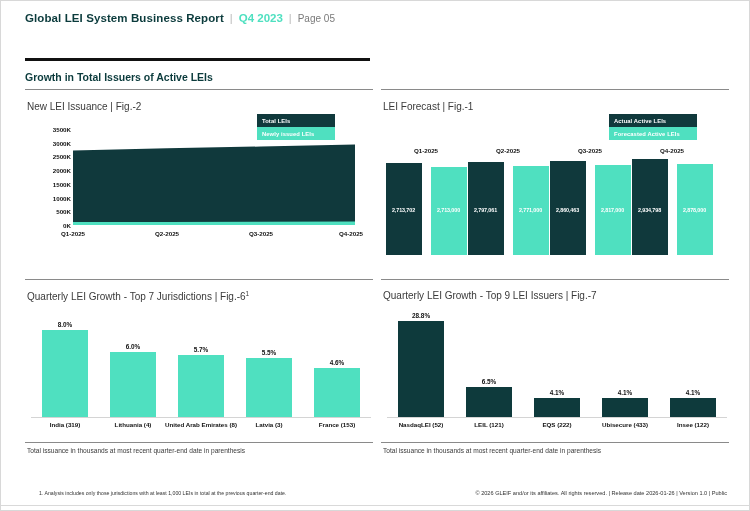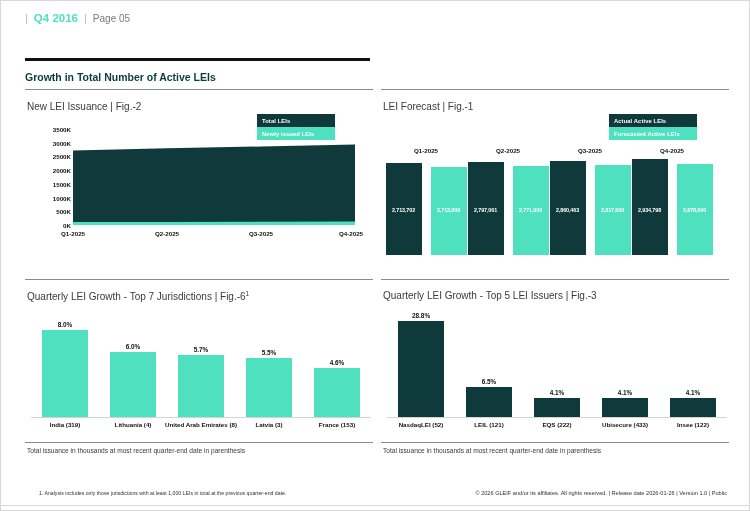--- a/index.html
+++ b/index.html
@@ -136,31 +136,32 @@
     background:#d9d9d9;
   }
 </style>
 </head>
 <body>
 
 <div class="page">
 
   <div class="header">
     <div class="hdr-title-row">
+      <span class="hdr-main">Global LEI System Business Report</span>
       <span class="hdr-sep">|</span>
-      <span class="hdr-quarter">Q4 2016</span>
+      <span class="hdr-quarter">Q4 2023</span>
       <span class="hdr-sep">|</span>
       <span class="hdr-page">Page 05</span>
     </div>
 
 
     <div class="hdr-rule"></div>
   </div>
 
-  <div class="section-title">Growth in Total Number of Active LEIs</div>
+  <div class="section-title">Growth in Total Issuers of Active LEIs</div>
 
   <div class="panel" style="left:24px; top:88px; width:348px; height:175px;">
 
     <div class="panel-rule" style="left:0; top:0; width:348px;"></div>
 
     <div class="panel-title" style="left:2px; top:12px;">New LEI Issuance | Fig.-2</div>
 
     <div class="legend" style="left:232px; top:25px;">
       <div class="legend-row dark">Total LEIs</div>
       <div class="legend-row mint">Newly issued LEIs</div>
@@ -312,21 +313,21 @@
     <div class="axis-line" style="left:6px; top:138px; width:340px;"></div>
 
     <div class="note-rule" style="left:0; top:163px; width:348px;"></div>
     <div class="note" style="left:2px; top:168px;">Total issuance in thousands at most recent quarter-end date in parenthesis</div>
   </div>
 
   <div class="panel" style="left:380px; top:278px; width:348px; height:180px;">
 
     <div class="panel-rule" style="left:0; top:0; width:348px;"></div>
 
-    <div class="panel-title" style="left:2px; top:11px;">Quarterly LEI Growth - Top 5 LEI Issuers | Fig.-3</div>
+    <div class="panel-title" style="left:2px; top:11px;">Quarterly LEI Growth - Top 9 LEI Issuers | Fig.-7</div>
 
     <div class="sb-wrap" style="left:6px; top:30px; width:340px; height:108px;">
 
       <div class="sb-col" style="width:68px; height:108px;">
         <div class="sb-valtxt">28.8%</div>
         <div class="sb-bar dark" style="height:96px;"></div>
         <div class="sb-cat" style="top:112px;">NasdaqLEI (52)</div>
       </div>
 
       <div class="sb-col" style="width:68px; height:108px;">

